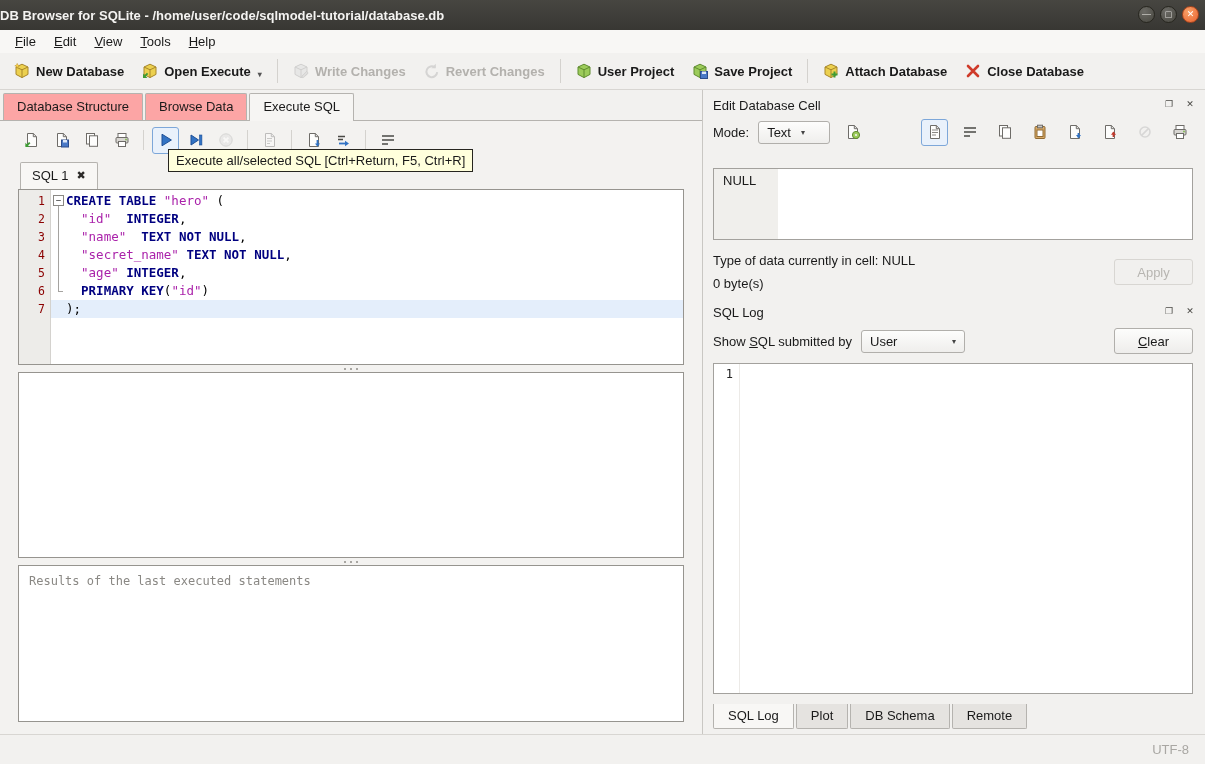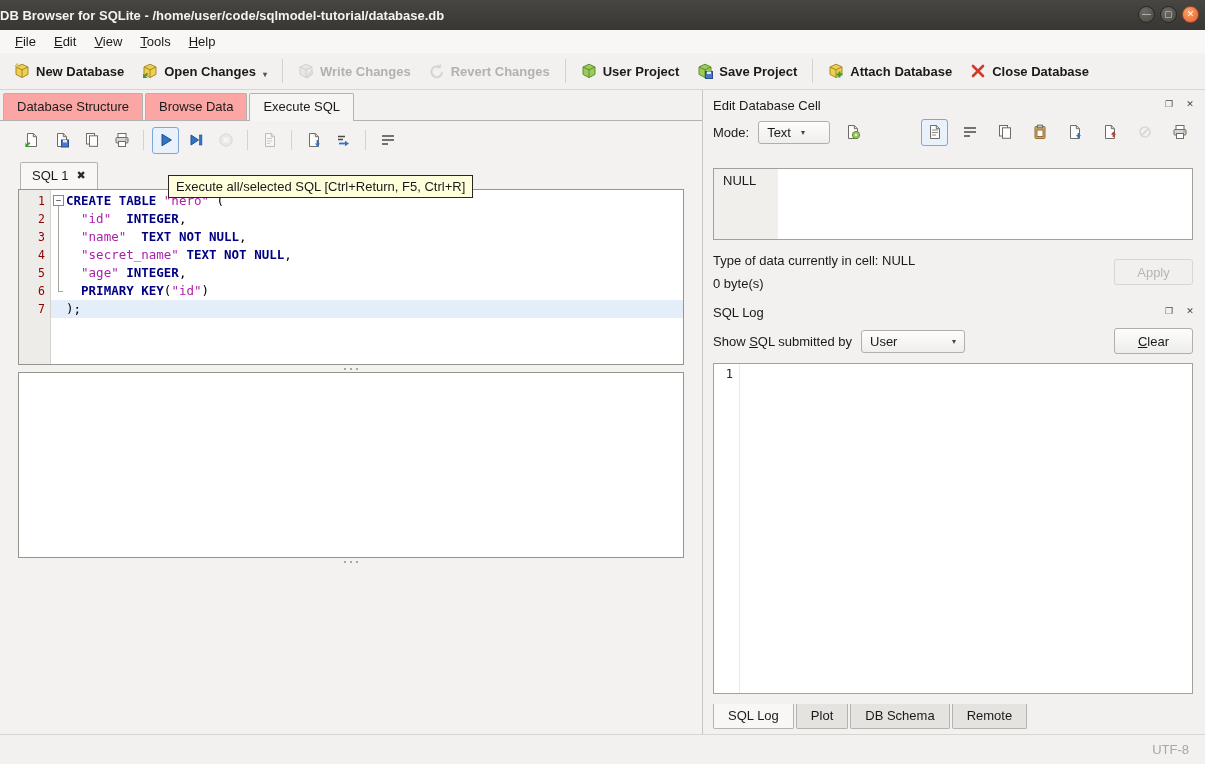--- a/index.html
+++ b/index.html
@@ -67,21 +67,21 @@
   .tk-kw { color: var(--keyword); font-weight: bold; }
   .tk-id { color: var(--identifier); }
   .tk-pl { color: #000; }
 
   .splitter { height: 7px; flex: none; display: flex; align-items: center; justify-content: center; }
   .dots { width: 2px; height: 2px; border-radius: 50%; background: #8f8d89; box-shadow: -6px 0 #8f8d89, 6px 0 #8f8d89; }
   .grid-panel { height: 186px; flex: none; background: #fff; border: 1px solid #96948f; }
   .results-panel { flex: 1; min-height: 0; background: #fff; border: 1px solid #96948f; padding: 8px 10px; font-family: "DejaVu Sans Mono", monospace; font-size: 12px; color: #8a8884; }
 
   
-  .tooltip { position: absolute; left: 168px; top: 175px; z-index: 50; background: var(--tooltip-bg); border: 1px solid #26251f; padding: 3px 7px; white-space: nowrap; }
+  .tooltip { position: absolute; left: 168px; top: 149px; z-index: 50; background: var(--tooltip-bg); border: 1px solid #26251f; padding: 3px 7px; white-space: nowrap; }
 
   
   .panel-header { height: 24px; flex: none; display: flex; align-items: center; gap: 7px; padding: 6px 8px 0 10px; }
   .panel-title { flex: 1; }
   .dock-btn { width: 14px; height: 14px; font-size: 9px; line-height: 13px; text-align: center; color: #4a4945; }
   .mode-row { height: 36px; flex: none; display: flex; align-items: center; gap: 9px; padding: 0 12px 0 10px; }
   .mode-row .iconrow { display: flex; gap: 7px; align-items: center; }
   .mode-row .iconrow.right { gap: 8px; }
   .combo { display: flex; align-items: center; gap: 10px; background: linear-gradient(#fdfdfc, #efeeec); border: 1px solid #b1afab; border-radius: 3px; padding: 3px 8px; }
   .combo-arrow { font-size: 8px; color: #444; }
@@ -138,21 +138,21 @@
       </div>
       <div class="tb-btn">
         <span class="icon">
           <svg width="16" height="16" viewBox="0 0 16 16">
             <path d="M8 1.2 14 4v7.4L8 14.6 2 11.4V4z" fill="#ecd04f" stroke="#a8872a" stroke-linejoin="round"></path>
             <path d="M2 4l6 2.8L14 4M8 6.8v7.8" fill="none" stroke="#a8872a"></path>
             <path d="M1.6 14.4l4-4" stroke="#3f9c35" stroke-width="1.8"></path>
             <path d="M1 10.6V15h4.4z" fill="#3f9c35"></path>
           </svg>
         </span>
-        <span>Open Changes</span>
+        <span>Open Execute</span>
         <span class="dd-arrow">▾</span>
       </div>
       <div class="tb-sep"></div>
       <div class="tb-btn disabled">
         <span class="icon">
           <svg width="16" height="16" viewBox="0 0 16 16">
             <path d="M8 1.2 14 4v7.4L8 14.6 2 11.4V4z" fill="#dcdad6" stroke="#a8a6a2" stroke-linejoin="round"></path>
             <path d="M2 4l6 2.8L14 4M8 6.8v7.8" fill="none" stroke="#a8a6a2"></path>
             <path d="M9 13l4.6-4.6 1.6 1.6-4.6 4.6H9z" fill="#c9c7c3" stroke="#9a9894" stroke-width=".6"></path>
           </svg>
@@ -383,20 +383,23 @@
               </div>
             </div>
         </div>
         <div class="splitter">
             <span class="dots"></span>
           </div>
         <div class="grid-panel"></div>
         <div class="splitter">
             <span class="dots"></span>
           </div>
+        <div class="results-panel">
+          <span>Results of the last executed statements</span>
+        </div>
       </div>
     </div>
 
     <div class="right-pane">
 
       <div class="panel-header">
         <span class="panel-title">Edit Database Cell</span>
         <span class="dock-btn">❐</span>
         <span class="dock-btn">✕</span>
       </div>

